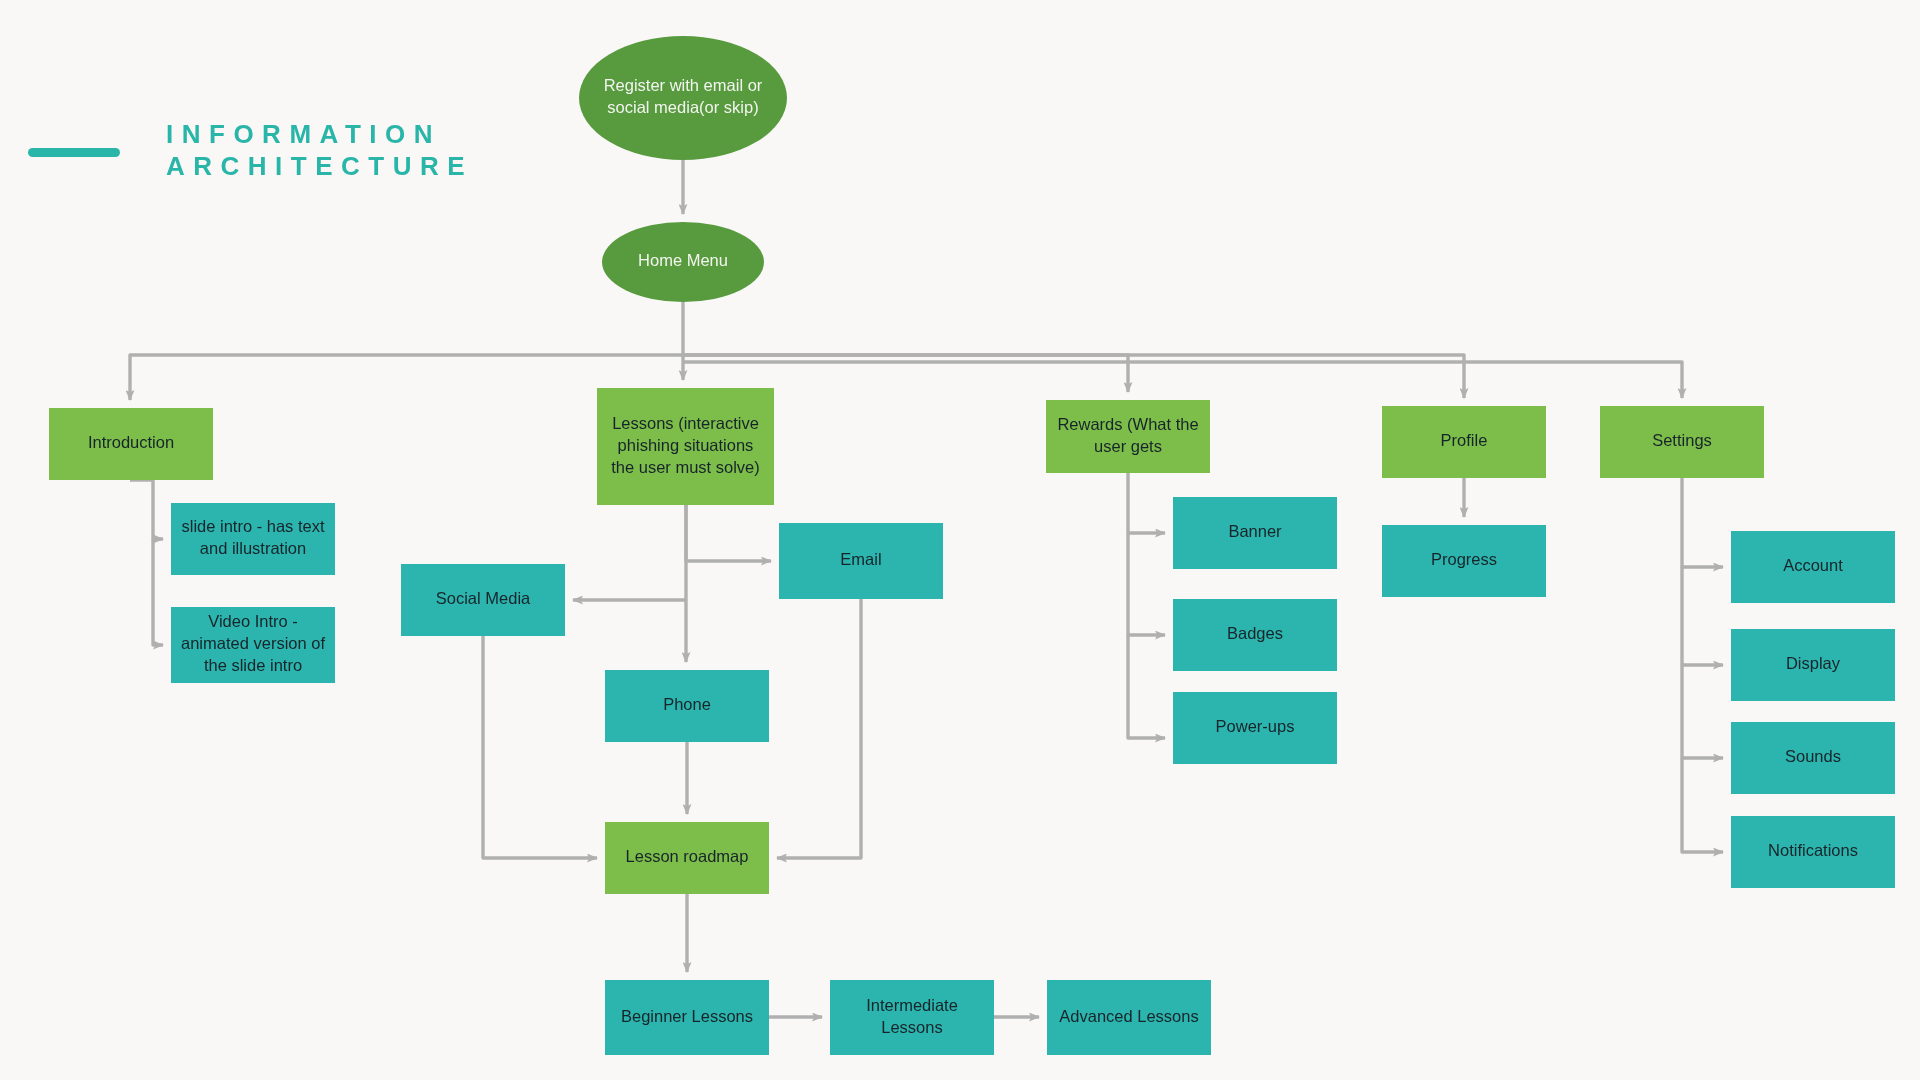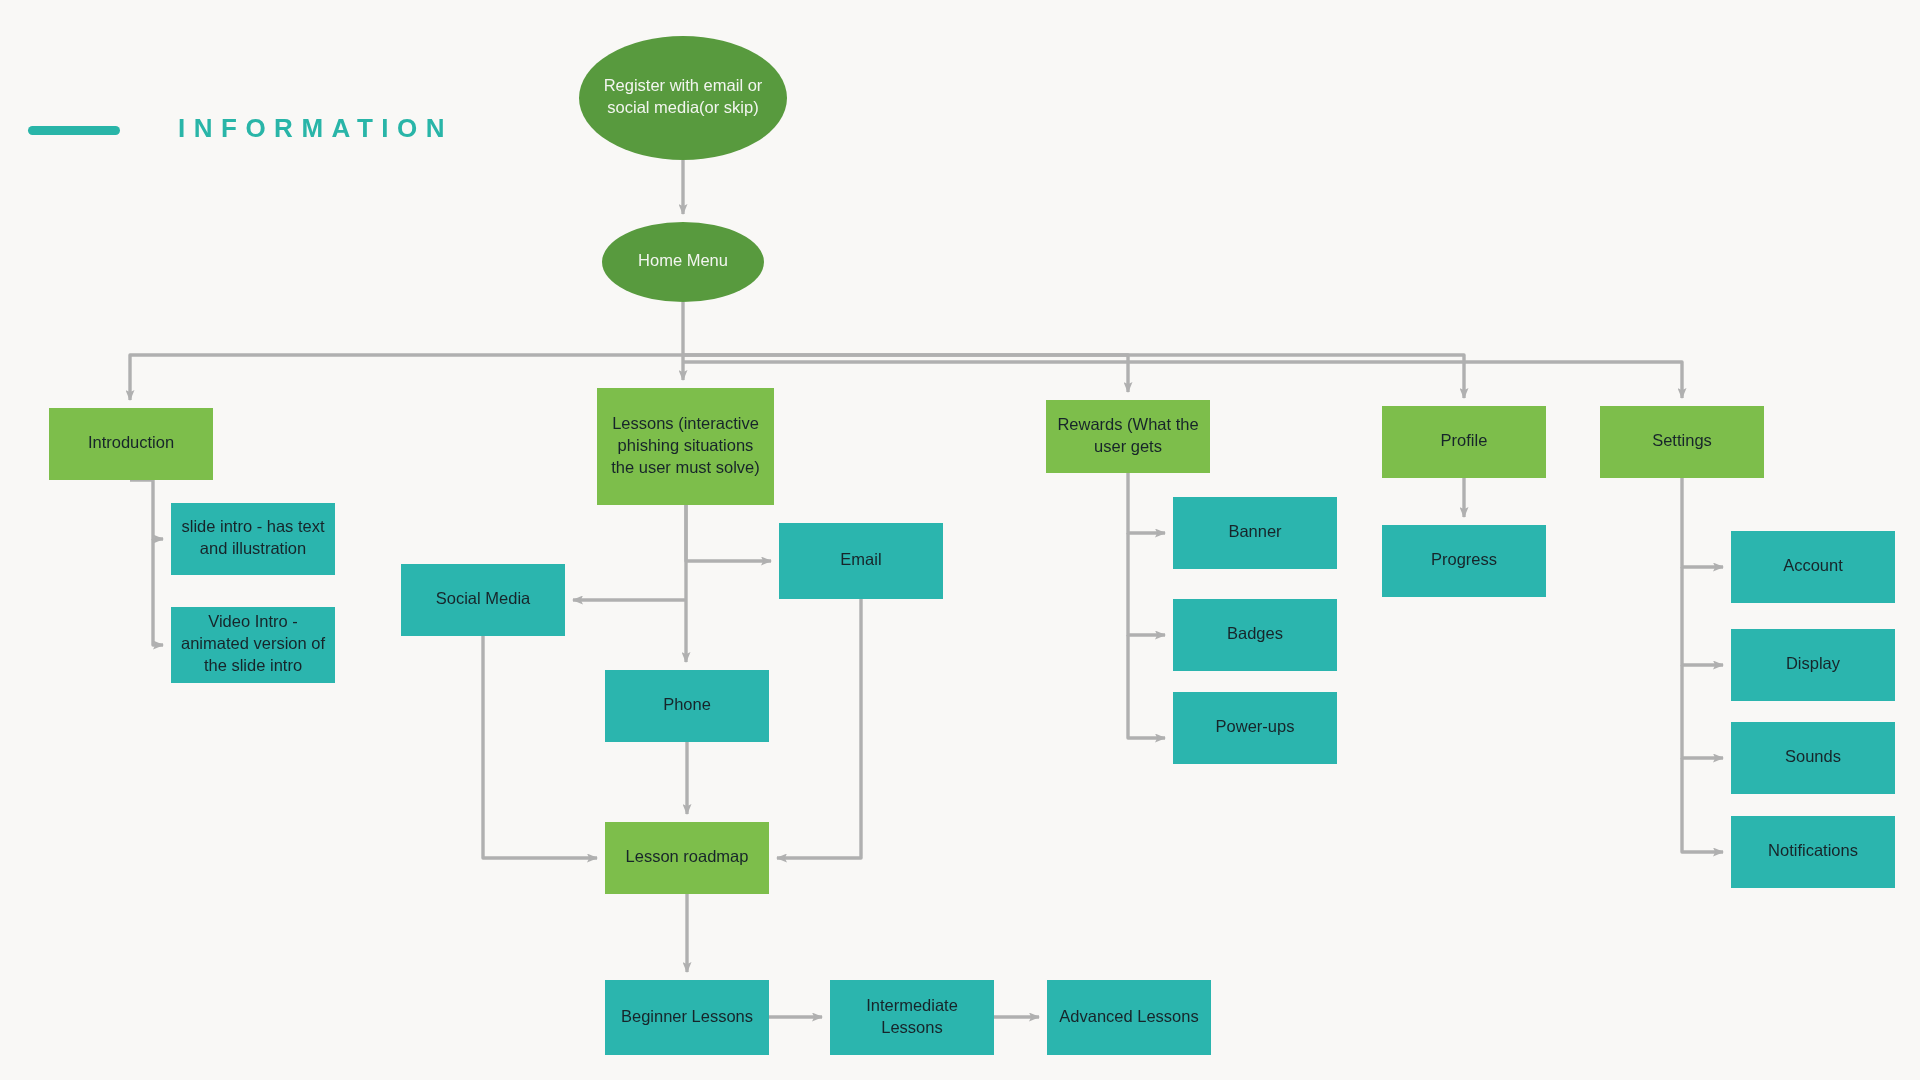--- a/index.html
+++ b/index.html
@@ -8,22 +8,22 @@
     background:#F9F8F6;
     font-family:"Liberation Sans", sans-serif;
     overflow:hidden;
     position:relative;
   }
   #stage{position:absolute;inset:0;width:1920px;height:1080px;}
   svg#diagram{position:absolute;left:0;top:0;width:1920px;height:1080px;display:block;}
 
   .title-wrap{
     position:absolute;
-    left:28px; top:112px;
-    display:flex; align-items:center; gap:12px;justify-content:center;
+    left:28px; top:118px;
+    display:flex; align-items:center; gap:0px;justify-content:center;
   }
   .title-bar{
     width:92px;height:9px;border-radius:5px;background:#29B5A8;
     margin-right:46px;margin-top:4px;
   }
   .title-text{
     color:#29B5A8;
     font-weight:bold;
     font-size:26px;
     letter-spacing:8.5px;
@@ -40,20 +40,21 @@
 </style>
 </head>
 <body>
 
 <div id="stage">
 
   <div class="title-wrap">
     <div class="title-bar"></div>
     <div class="title-text">
       <div>INFORMATION</div>
+      <div>ARCHITECTURE</div>
     </div>
   </div>
 
   <svg id="diagram" viewBox="0 0 1920 1080">
     <defs>
       <marker id="arrow" markerWidth="11" markerHeight="9" refX="10" refY="4.5" orient="auto" markerUnits="userSpaceOnUse">
         <path d="M0,0 L11,4.5 L0,9 L2.2,4.5 Z" fill="#B0B0B0"></path>
       </marker>
     </defs>
 

